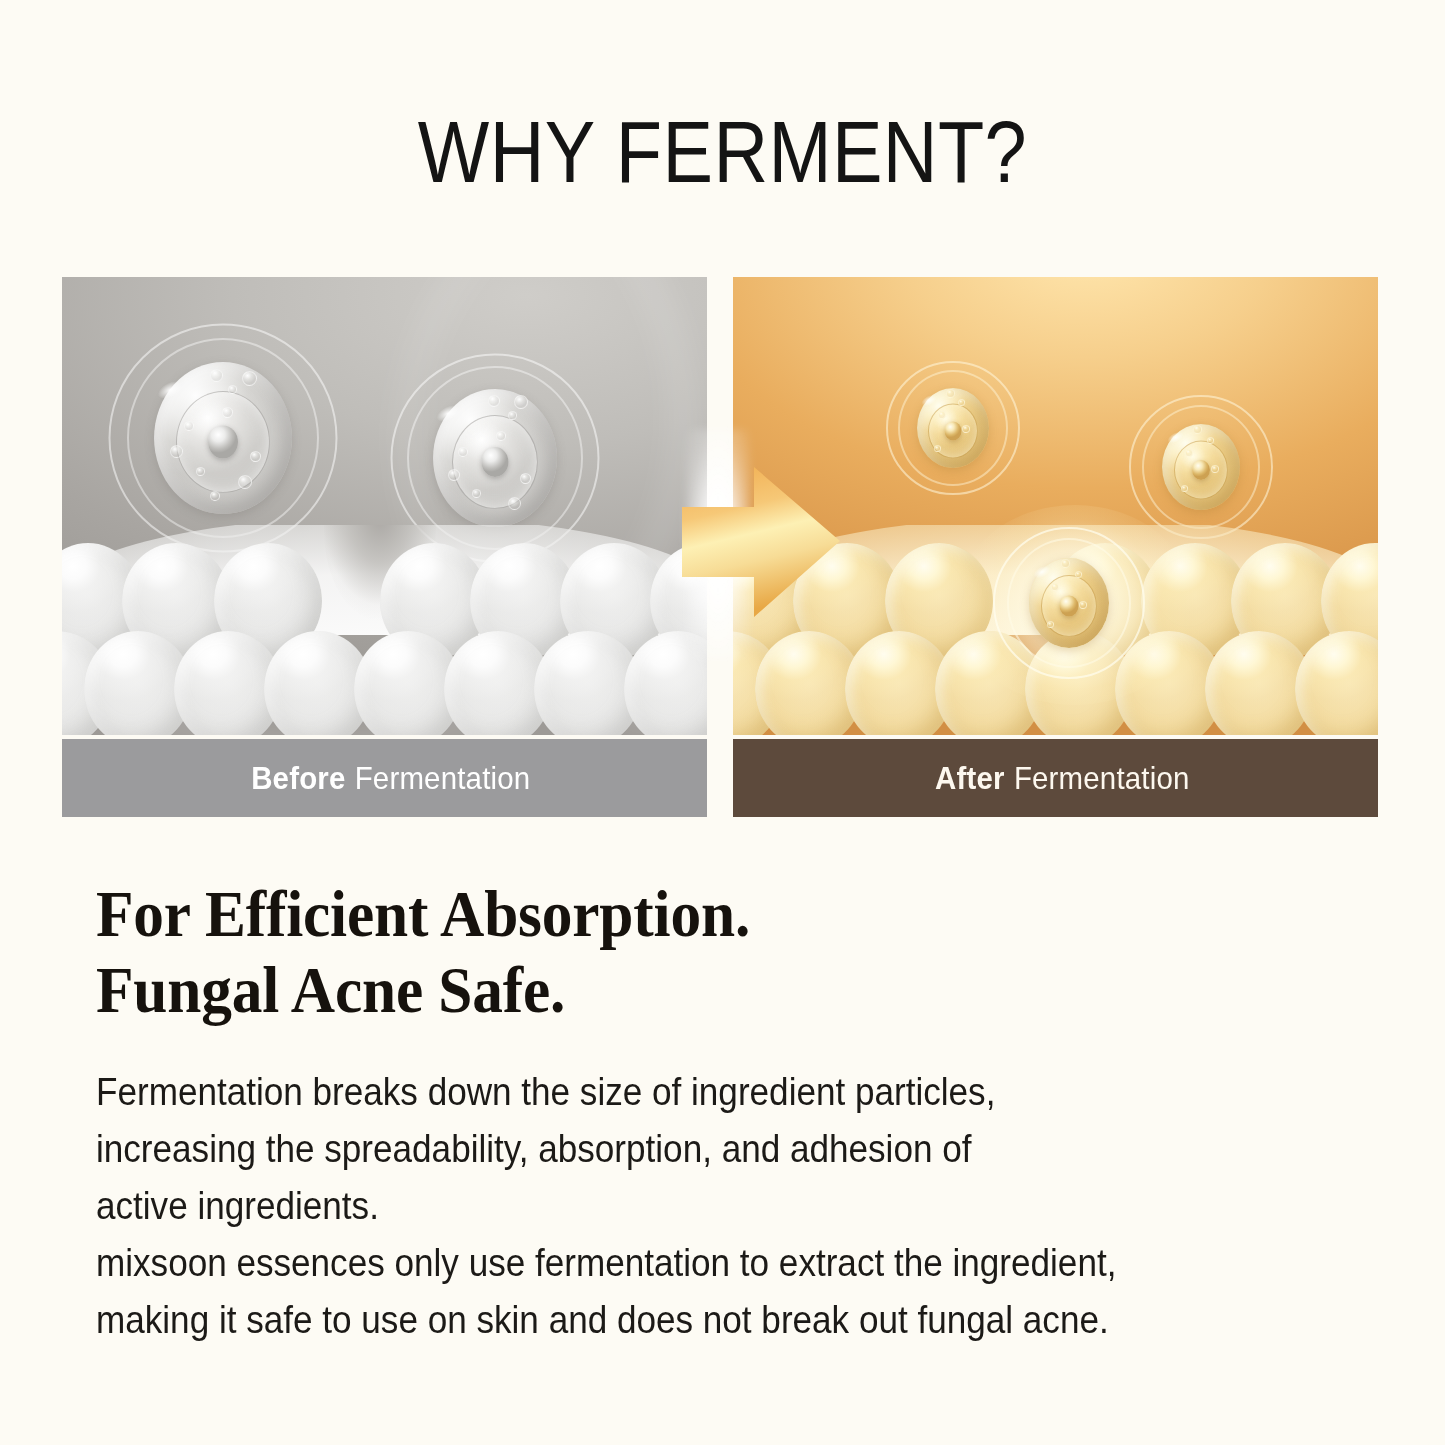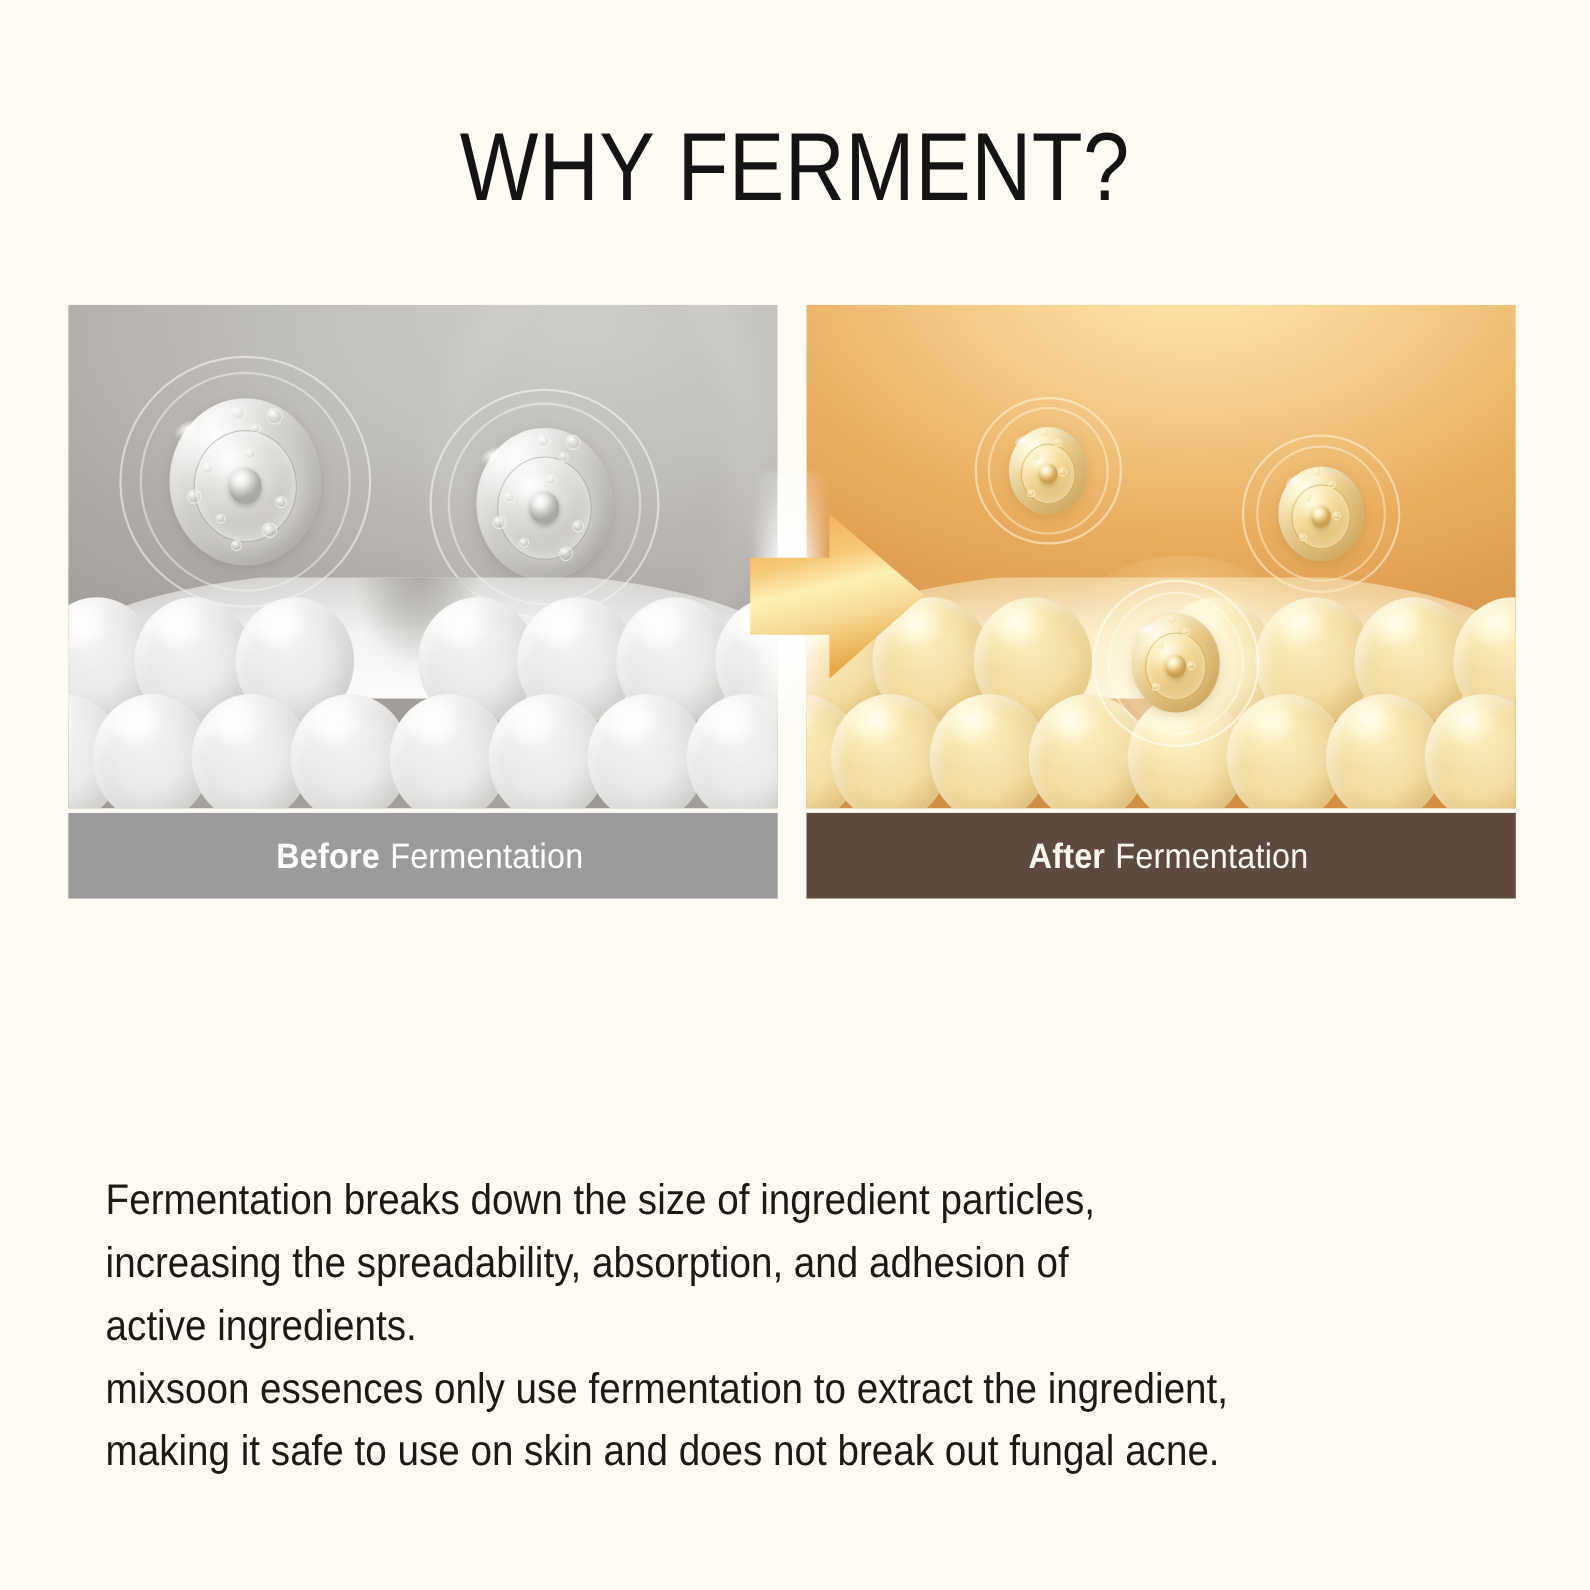--- a/index.html
+++ b/index.html
@@ -503,20 +503,24 @@
 
       <div class="caption cap-after">
         <span class="caption-inner">
           <span class="cap-strong">After</span>
           <span class="cap-light">Fermentation</span>
         </span>
       </div>
     </div>
   </div>
 
+  <div class="headline">
+    <span class="hl-line">For Efficient Absorption.</span>
+    <span class="hl-line">Fungal Acne Safe.</span>
+  </div>
 
   <div class="body-copy">
     <span class="bl">Fermentation breaks down the size of ingredient particles,</span>
     <span class="bl">increasing the spreadability, absorption, and adhesion of</span>
     <span class="bl">active ingredients.</span>
     <span class="bl">mixsoon essences only use fermentation to extract the ingredient,</span>
     <span class="bl">making it safe to use on skin and does not break out fungal acne.</span>
   </div>
 
 </div>

